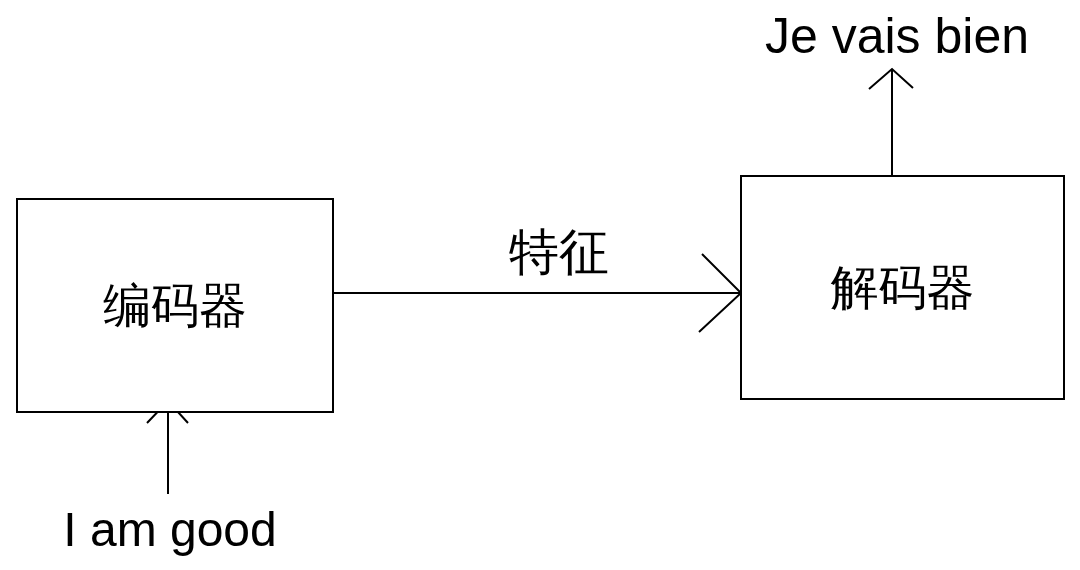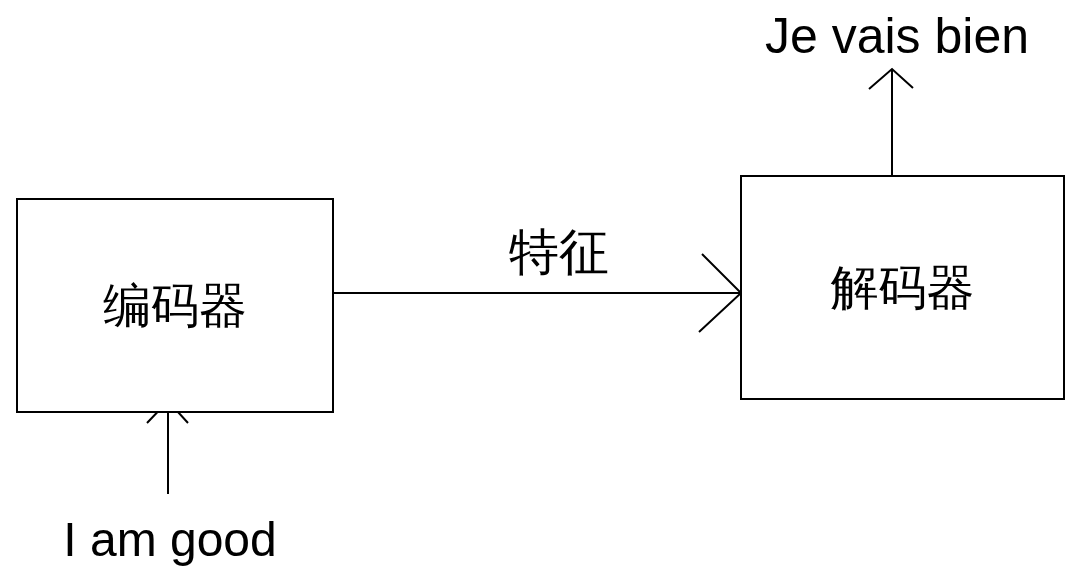--- a/index.html
+++ b/index.html
@@ -62,21 +62,20 @@
   }
   .free-label.output {
     left: 897px;
     top: 36px;
     font-size: 50px;
   }
   .free-label.input {
     left: 170px;
     top: 530px;
     font-size: 48px;
-    margin-top: 10px;
   }
   .stroke {
     stroke: #000000;
     stroke-width: 2;
     fill: none;
   }
 </style>
 </head>
 <body>
 

